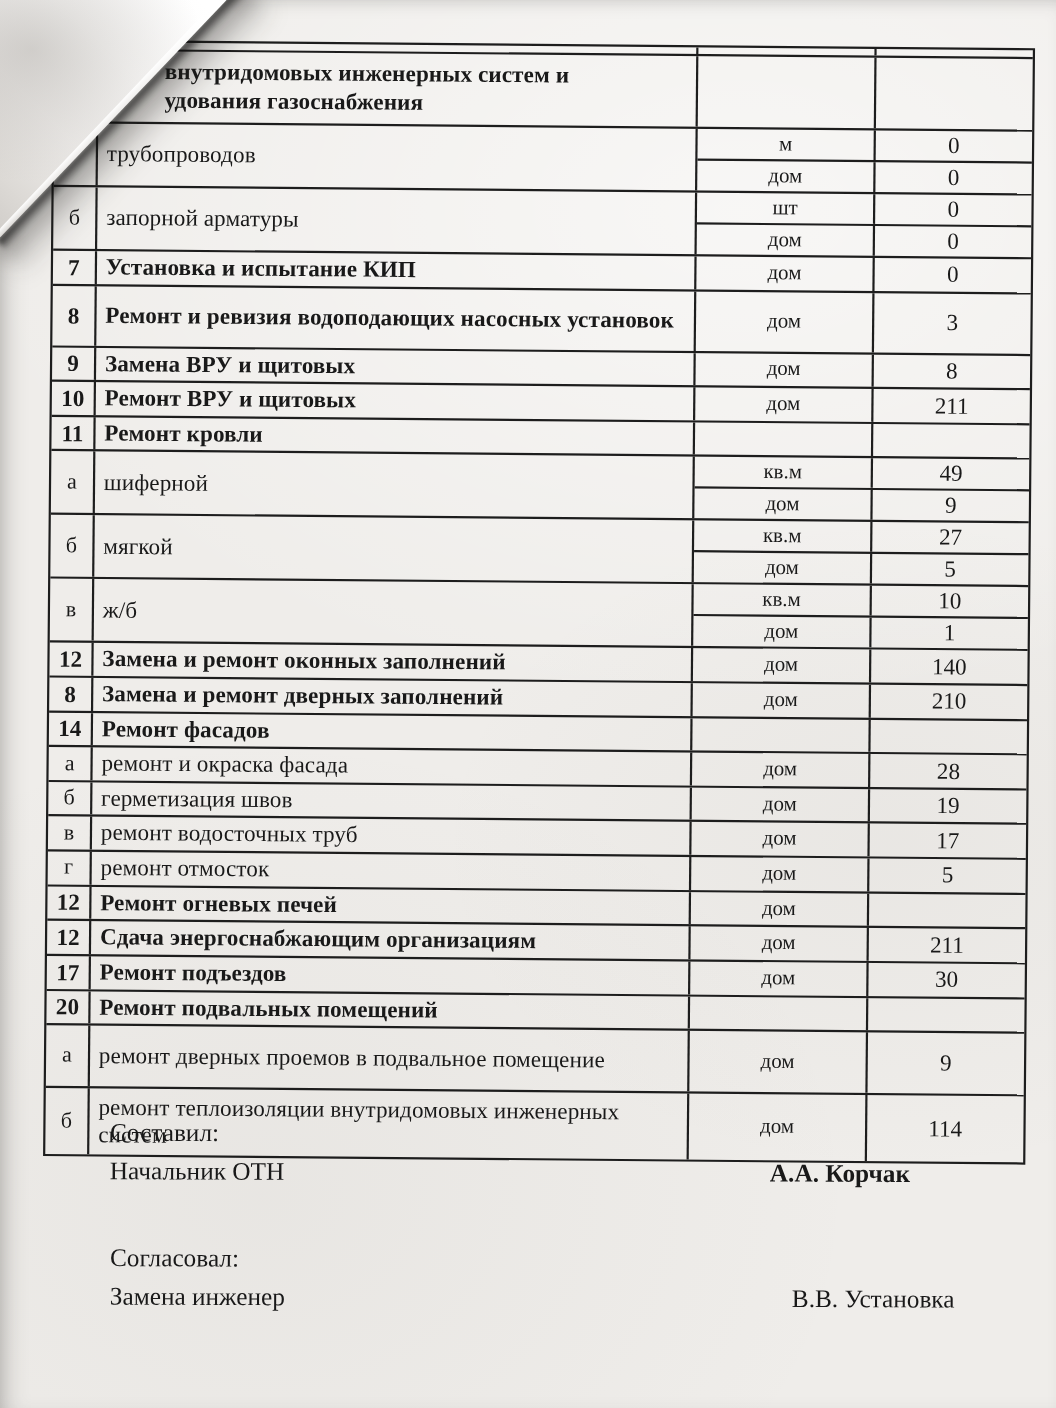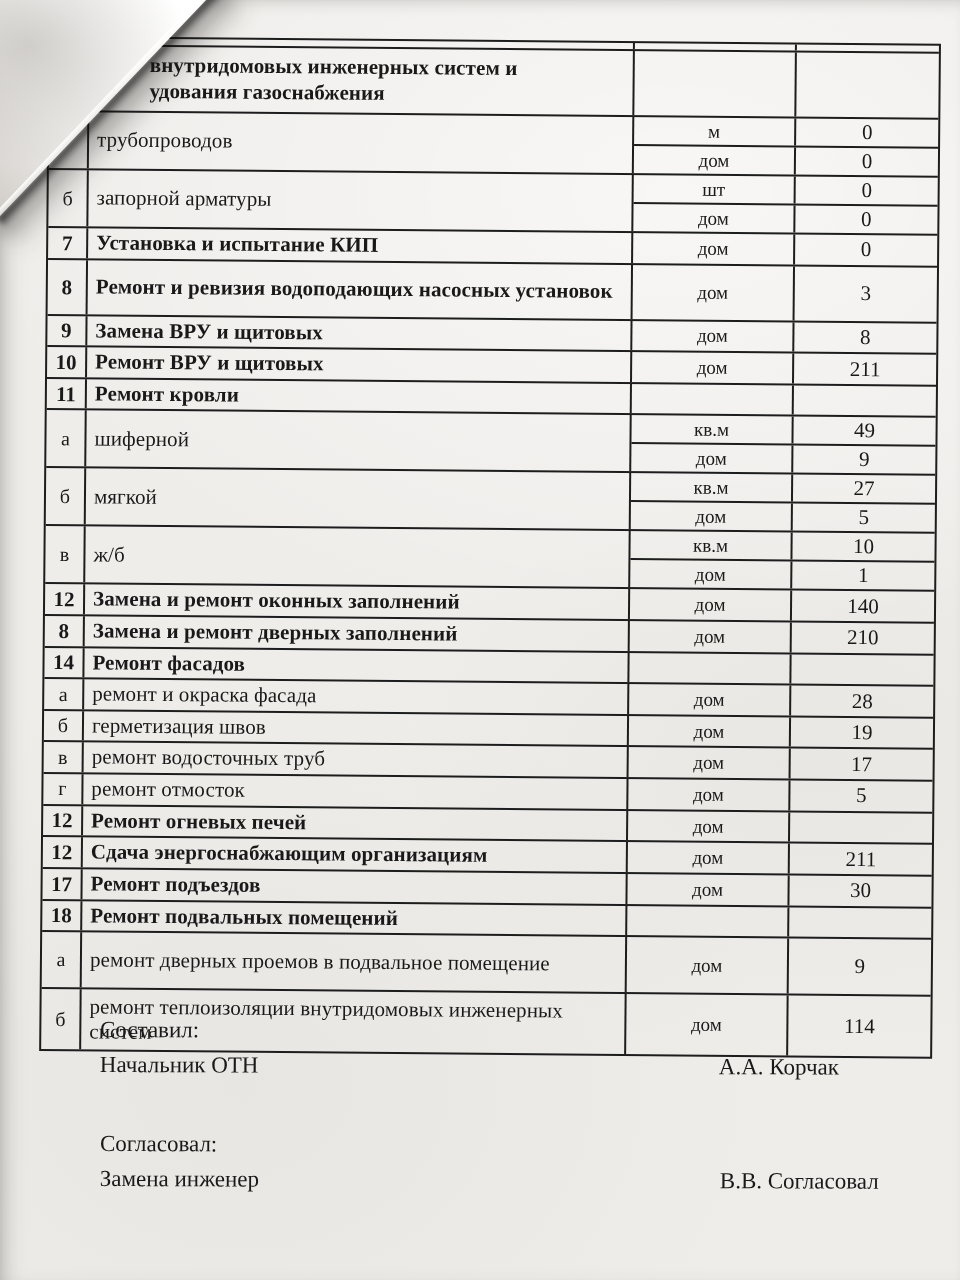--- a/index.html
+++ b/index.html
@@ -76,21 +76,21 @@
     background:linear-gradient(180deg, rgba(255,255,255,.95), rgba(255,255,255,0));
   }
 
   
   .sig{ position:absolute; left:100px; width:782px; transform:rotate(.2deg); transform-origin:0 0; }
   .sig-label{ font-size:23px; line-height:1.2; }
   .sig-row{ position:relative; margin-top:7px; font-size:23px; line-height:1.2; }
   .sig-name{ position:absolute; top:0; }
   #sig-compose{ top:1016px; }
   #sig-agree{ top:1130px; }
-  #sig-compose .sig-name{ left:619px; }
+  #sig-compose .sig-name{ left:600px;font-weight:bold; }
   #sig-agree .sig-name{ left:620px; }
 </style>
 </head>
 <body>
 
 <div class="sheet-table">
   <div class="trow sliver">
     <div class="cell num"></div>
     <div class="cell desc"></div>
     <div class="subcol">
@@ -326,21 +326,21 @@
         <div class="cell num">17</div>
         <div class="cell desc">Ремонт подъездов</div>
         <div class="subcol">
           <div class="subrow">
             <div class="cell unit">дом</div>
             <div class="cell val">30</div>
           </div>
         </div>
       </div>
       <div class="trow bold">
-        <div class="cell num">18</div>
+        <div class="cell num">20</div>
         <div class="cell desc">Ремонт подвальных помещений</div>
         <div class="subcol">
           <div class="subrow">
             <div class="cell unit"></div>
             <div class="cell val"></div>
           </div>
         </div>
       </div>
       <div class="trow" style="min-height: 55px;">
         <div class="cell num">а</div>
@@ -374,15 +374,15 @@
   <div class="sig-row">
     <span>Начальник ОТН</span>
     <span class="sig-name">А.А. Корчак</span>
   </div>
 </div>
 
 <div class="sig" id="sig-agree">
   <div class="sig-label">Согласовал:</div>
   <div class="sig-row">
     <span>Замена инженер</span>
-    <span class="sig-name">В.В. Согласовал</span>
+    <span class="sig-name">В.В. Установка</span>
   </div>
 </div>
 
 </body></html>

